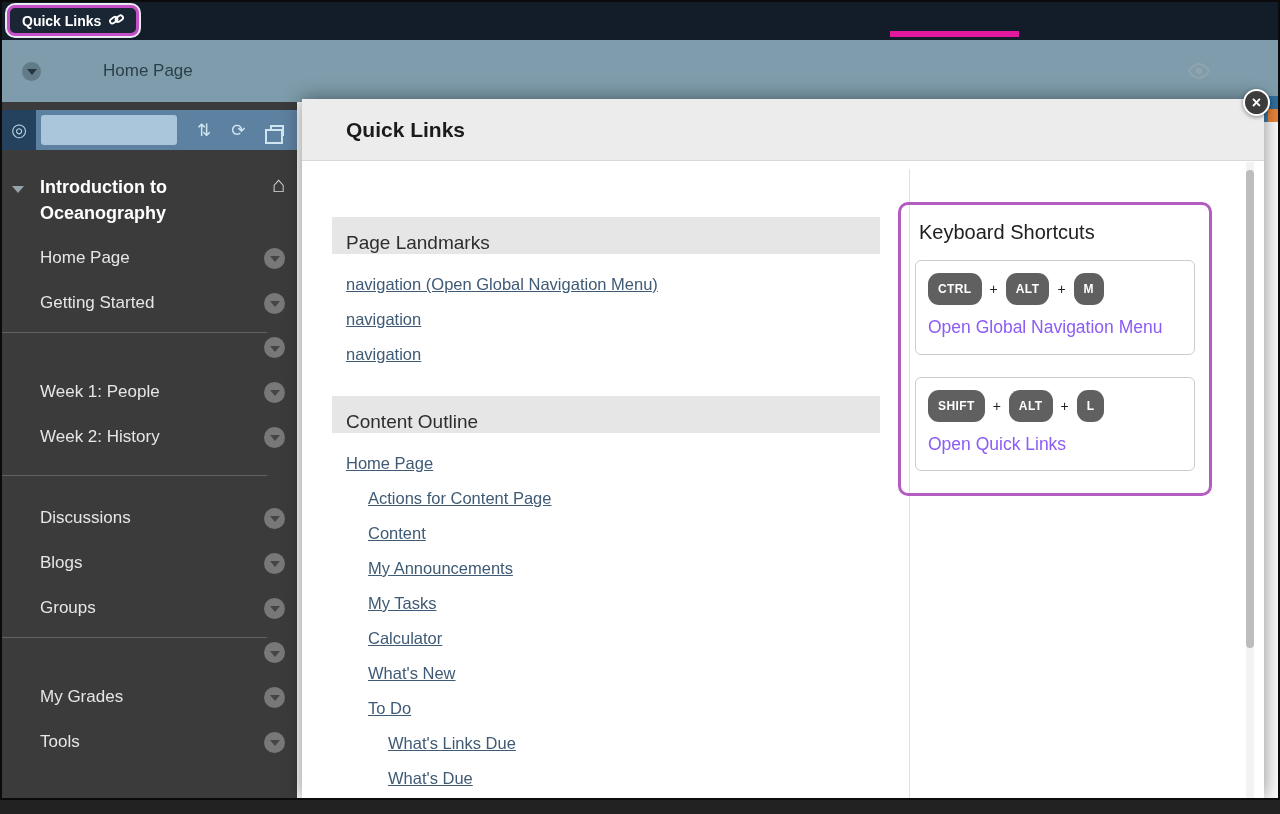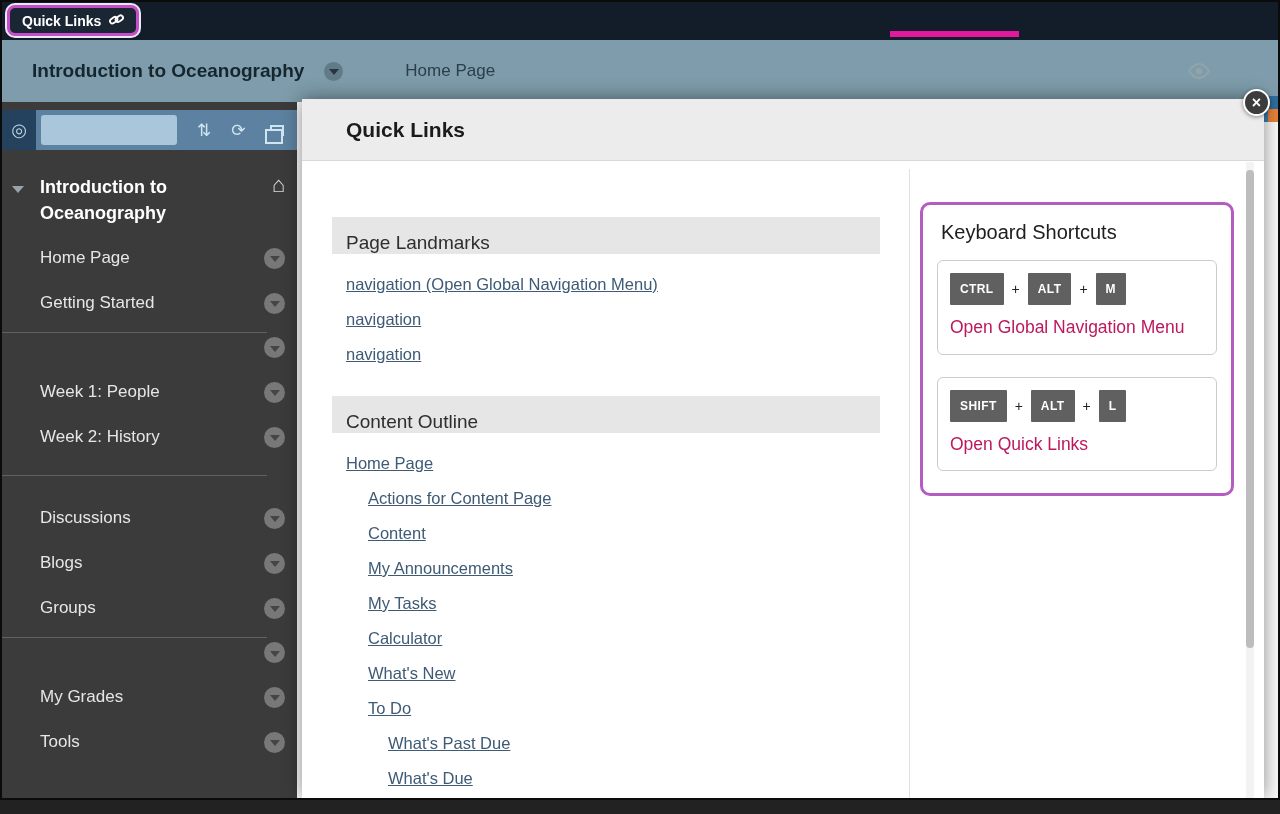--- a/index.html
+++ b/index.html
@@ -73,29 +73,29 @@
   .left-col { position:absolute; left:30px; top:56px; width:548px; }
   .section-bar { height:37px; background:#e6e6e6; display:flex; align-items:flex-end; padding-left:14px; font-size:19px; color:#2e2e2e; }
   .links { list-style:none; margin:13px 0 24px 14px; }
   .links li { line-height:34px; }
   .links a { font-size:16.5px; color:var(--link-color,#3e5a75); text-decoration:underline; cursor:pointer; }
   .links .i1 { margin-left:22px; }
   .links .i2 { margin-left:42px; }
 
   .v-divider { position:absolute; left:607px; top:8px; bottom:0; width:1px; background:#e0e0e0; }
 
-  .right-col { position:absolute; left:618px; top:41px; width:314px; }
+  .right-col { position:absolute; left:596px; top:41px; width:314px; }
   .shortcut-box { border:3px solid var(--shortcut-outline-purple,#b55cc3); border-radius:10px; padding:12px 14px 18px; }
   .shortcut-title { font-size:20px; color:#202020; margin:4px 0 16px 4px; }
   .shortcut-card { border:1px solid #cccccc; border-radius:6px; background:#fff; padding:12px 12px 14px; margin-bottom:22px; }
   .shortcut-card:last-child { margin-bottom:4px; }
   .keys-row { display:flex; align-items:center; gap:8px; margin-bottom:10px; }
-  .keycap { background:#606060; color:#fff; font-size:12px; font-weight:bold; padding:9px 10px; border-radius:1px; letter-spacing:.4px; }
+  .keycap { background:#606060; color:#fff; font-size:12px; font-weight:bold; padding:9px 10px; border-radius:11px; letter-spacing:.4px; }
   .plus { font-size:14px; color:#222; }
-  .shortcut-label { font-size:17.5px; color:#be185d; line-height:1.4; }
+  .shortcut-label { font-size:17.5px; color:#8b5cf6; line-height:1.4; }
 
   .scroll-track { position:absolute; left:944px; top:1px; bottom:0; width:8px; background:#f3f3f3; }
   .scroll-thumb { position:absolute; left:944px; top:9px; width:8px; height:478px; background:#bdbdbd; border-radius:4px; cursor:pointer; }
 </style>
 </head>
 <body>
 
 <div class="screen">
 
   <div class="topbar">
@@ -107,21 +107,20 @@
               <rect x="0.8" y="6.2" width="8.4" height="5" rx="2.5" transform="rotate(-35 5 8.7)"></rect>
               <rect x="6.8" y="4.6" width="8.4" height="5" rx="2.5" transform="rotate(-35 11 7.1)"></rect>
             </g>
           </svg>
       </span>
     </button>
     <div class="pink-strip"></div>
   </div>
 
   <div class="course-header">
-    <span class="course-title-hdr">Introduction to Oceanography</span>
     <span class="hdr-chevron-circle"></span>
     <span class="hdr-page">Home Page</span>
     <span class="eye-icon">
       <svg width="26" height="18" viewBox="0 0 26 18">
           <path d="M13 2 C7 2 3 9 3 9 C3 9 7 16 13 16 C19 16 23 9 23 9 C23 9 19 2 13 2 Z" fill="none" stroke="#93a3aa" stroke-width="2"></path>
           <circle cx="13" cy="9" r="3.2" fill="#93a3aa"></circle>
         </svg>
     </span>
     <span class="color-grid">
       <i class="cg1"></i>
@@ -222,21 +221,21 @@
         </div>
         <ul class="links">
             <li><a class="i0">Home Page</a></li>
             <li><a class="i1">Actions for Content Page</a></li>
             <li><a class="i1">Content</a></li>
             <li><a class="i1">My Announcements</a></li>
             <li><a class="i1">My Tasks</a></li>
             <li><a class="i1">Calculator</a></li>
             <li><a class="i1">What's New</a></li>
             <li><a class="i1">To Do</a></li>
-            <li><a class="i2">What's Past Due</a></li>
+            <li><a class="i2">What's Links Due</a></li>
             <li><a class="i2">What's Due</a></li>
             <li><a class="i2">February 2018</a></li>
           </ul>
       </div>
 
       <div class="v-divider"></div>
 
       <div class="right-col">
         <div class="shortcut-box">
           <div class="shortcut-title">Keyboard Shortcuts</div>

